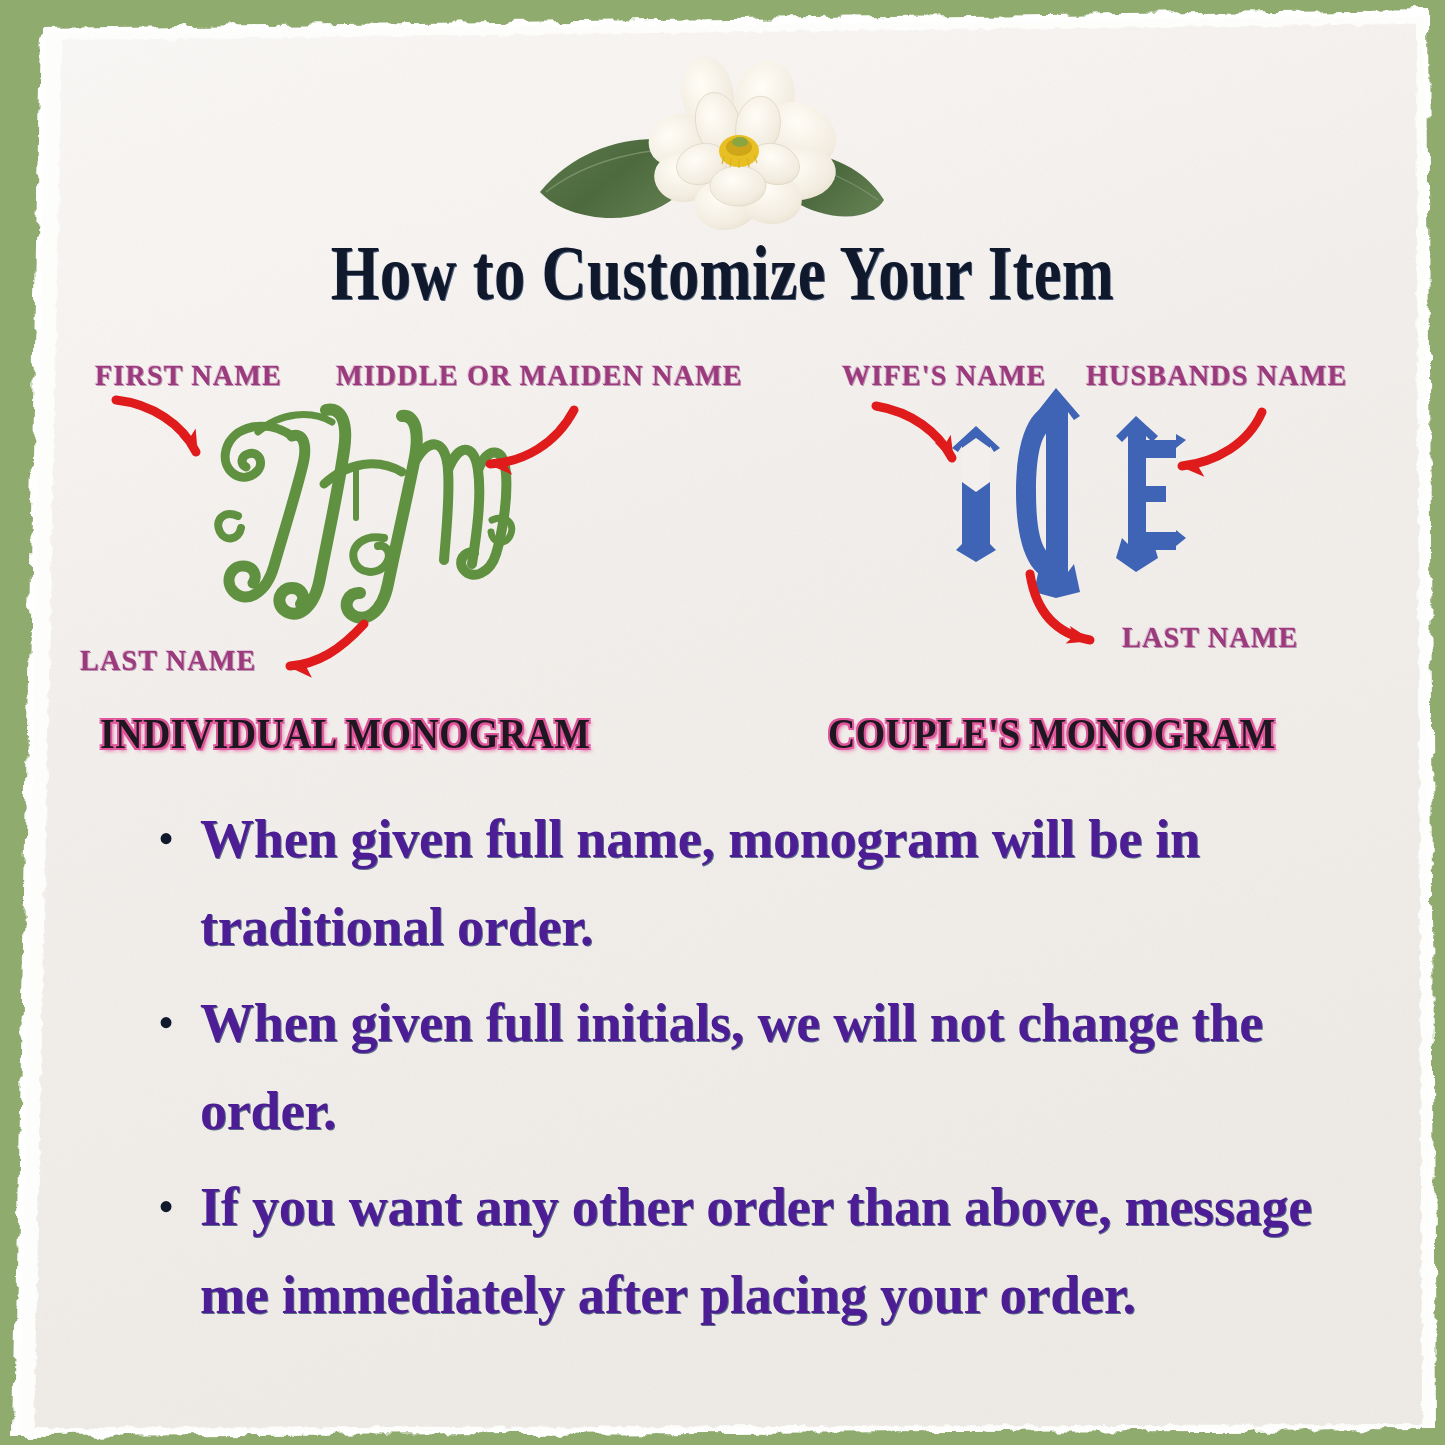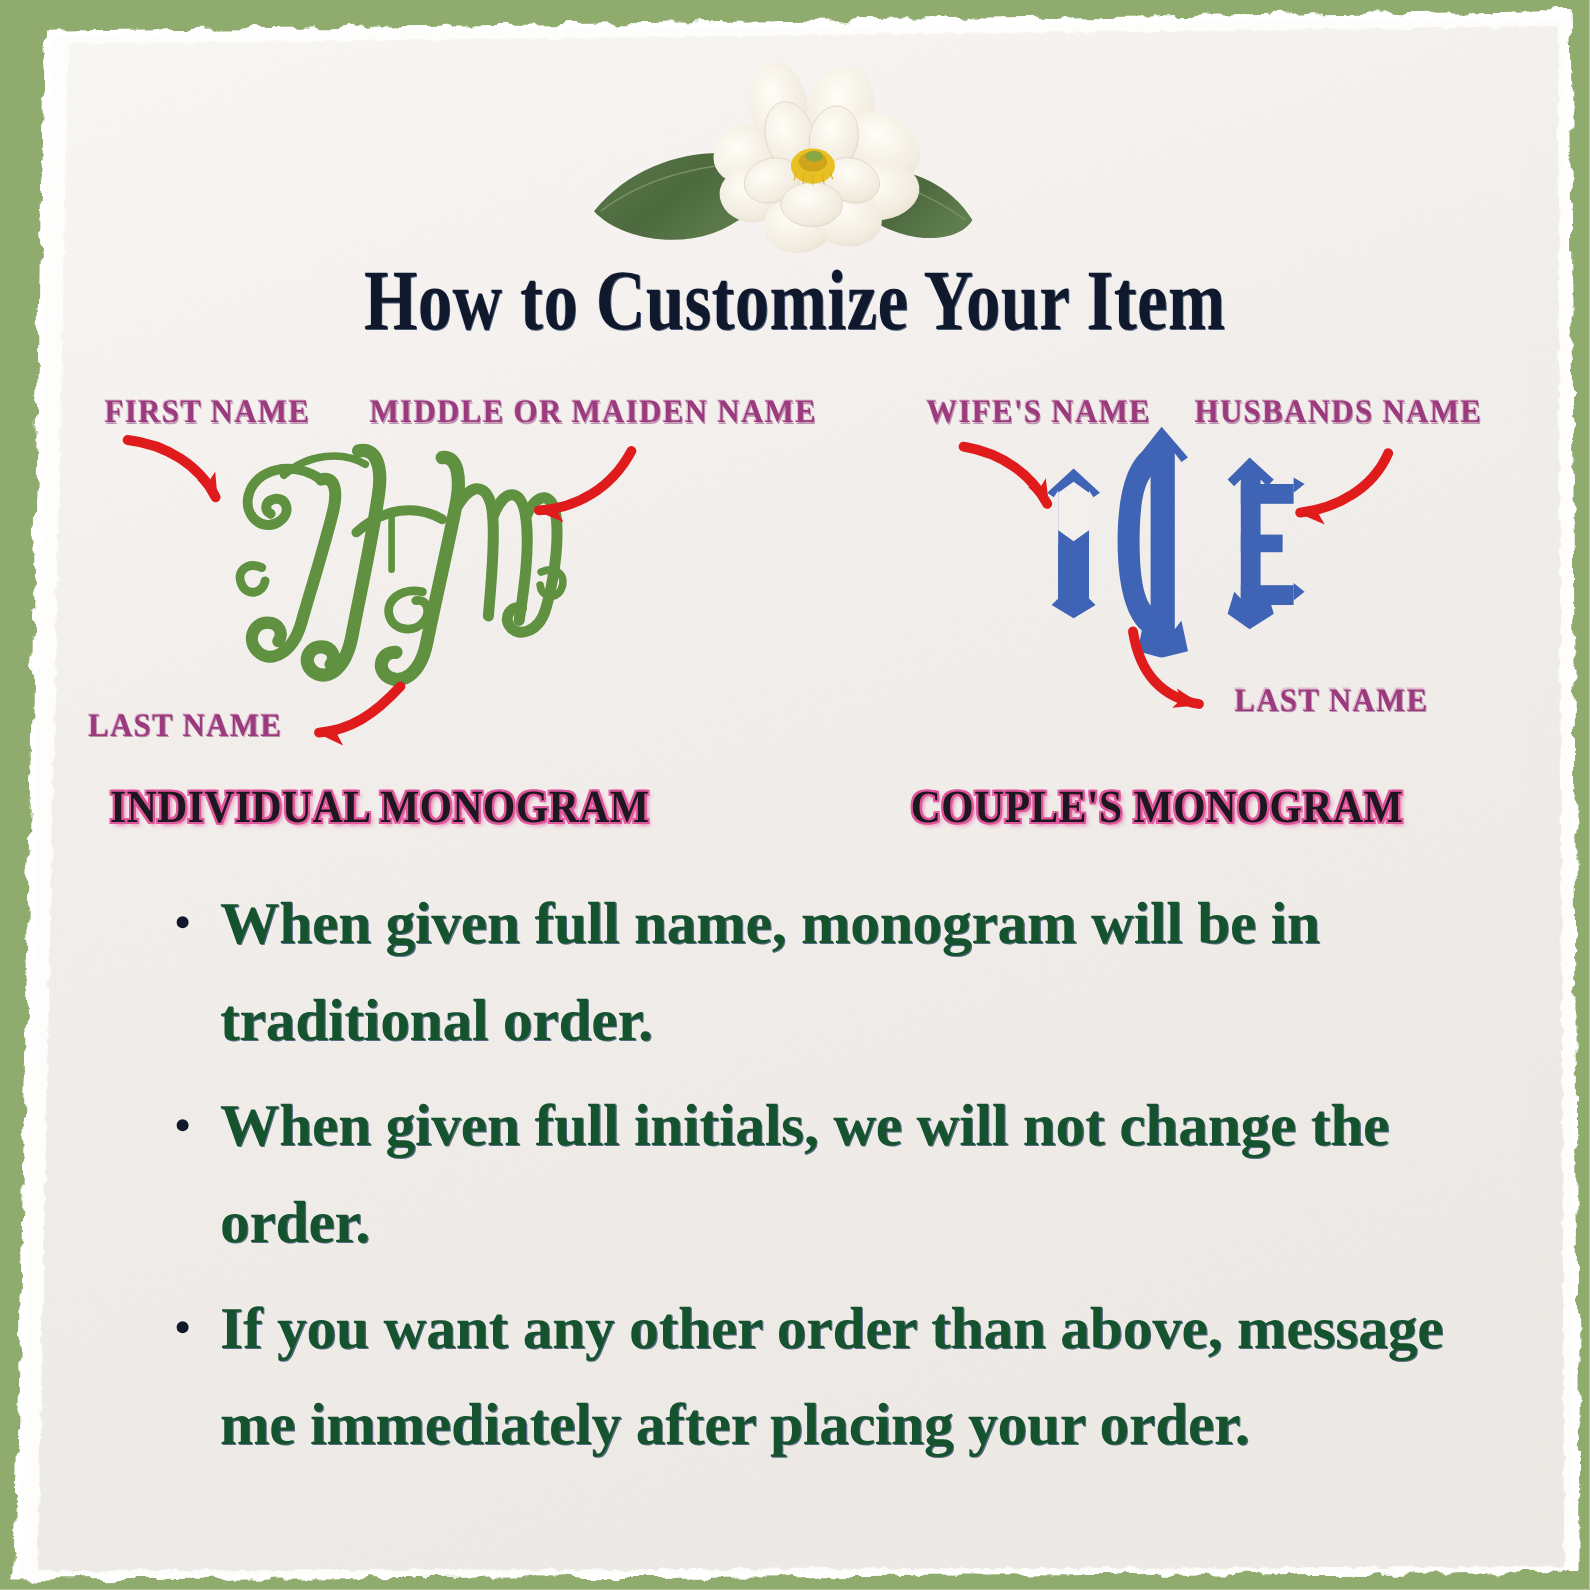--- a/index.html
+++ b/index.html
@@ -161,21 +161,21 @@
     color: #10182c;
     text-align: left;
     font-family: "Liberation Serif", serif;
   }
   .bullet-text {
     flex: 1 1 auto;
     font-family: "Liberation Serif", serif;
     font-weight: 700;
     font-size: 54px;
     line-height: 88px;
-    color: #14532d;
+    color: #4c1d95;
     letter-spacing: -0.2px;
     text-shadow: 1px 1px 0 #5a6b85;
   }
 </style>
 </head>
 <body>
 
 <div id="stage">
 
   <div id="paper-wrap">

